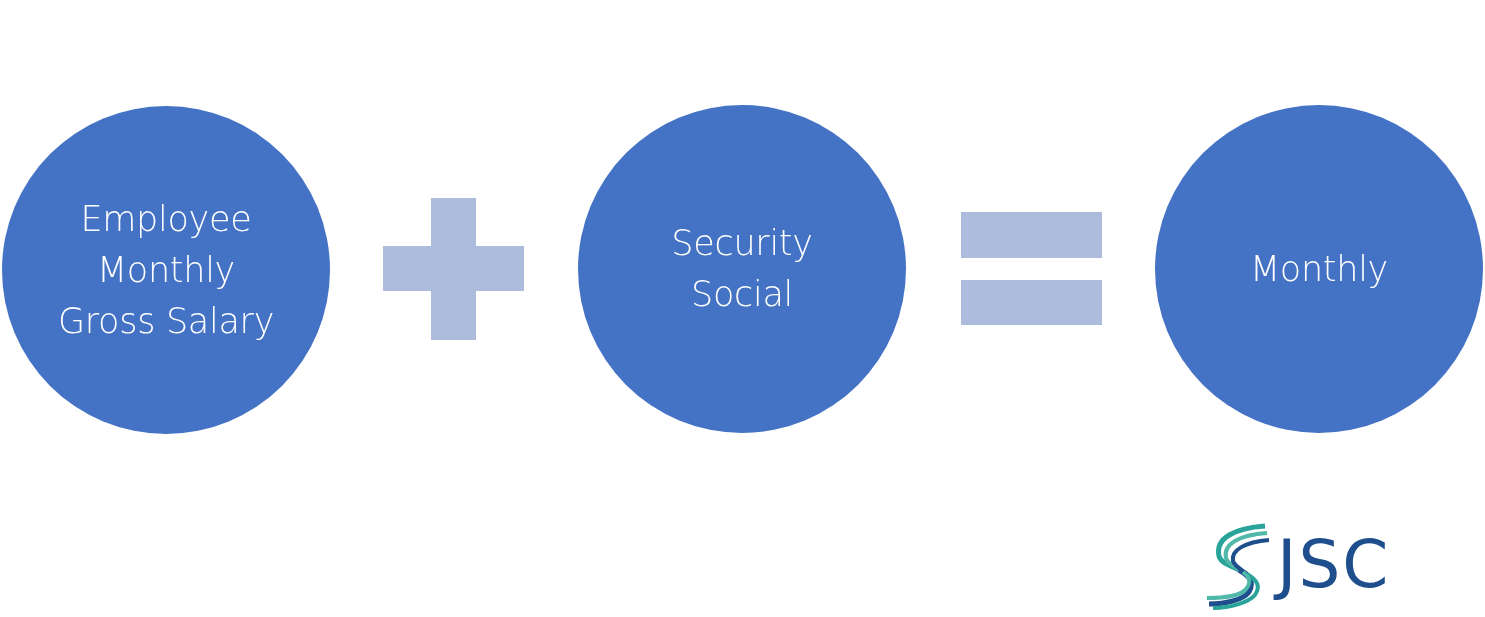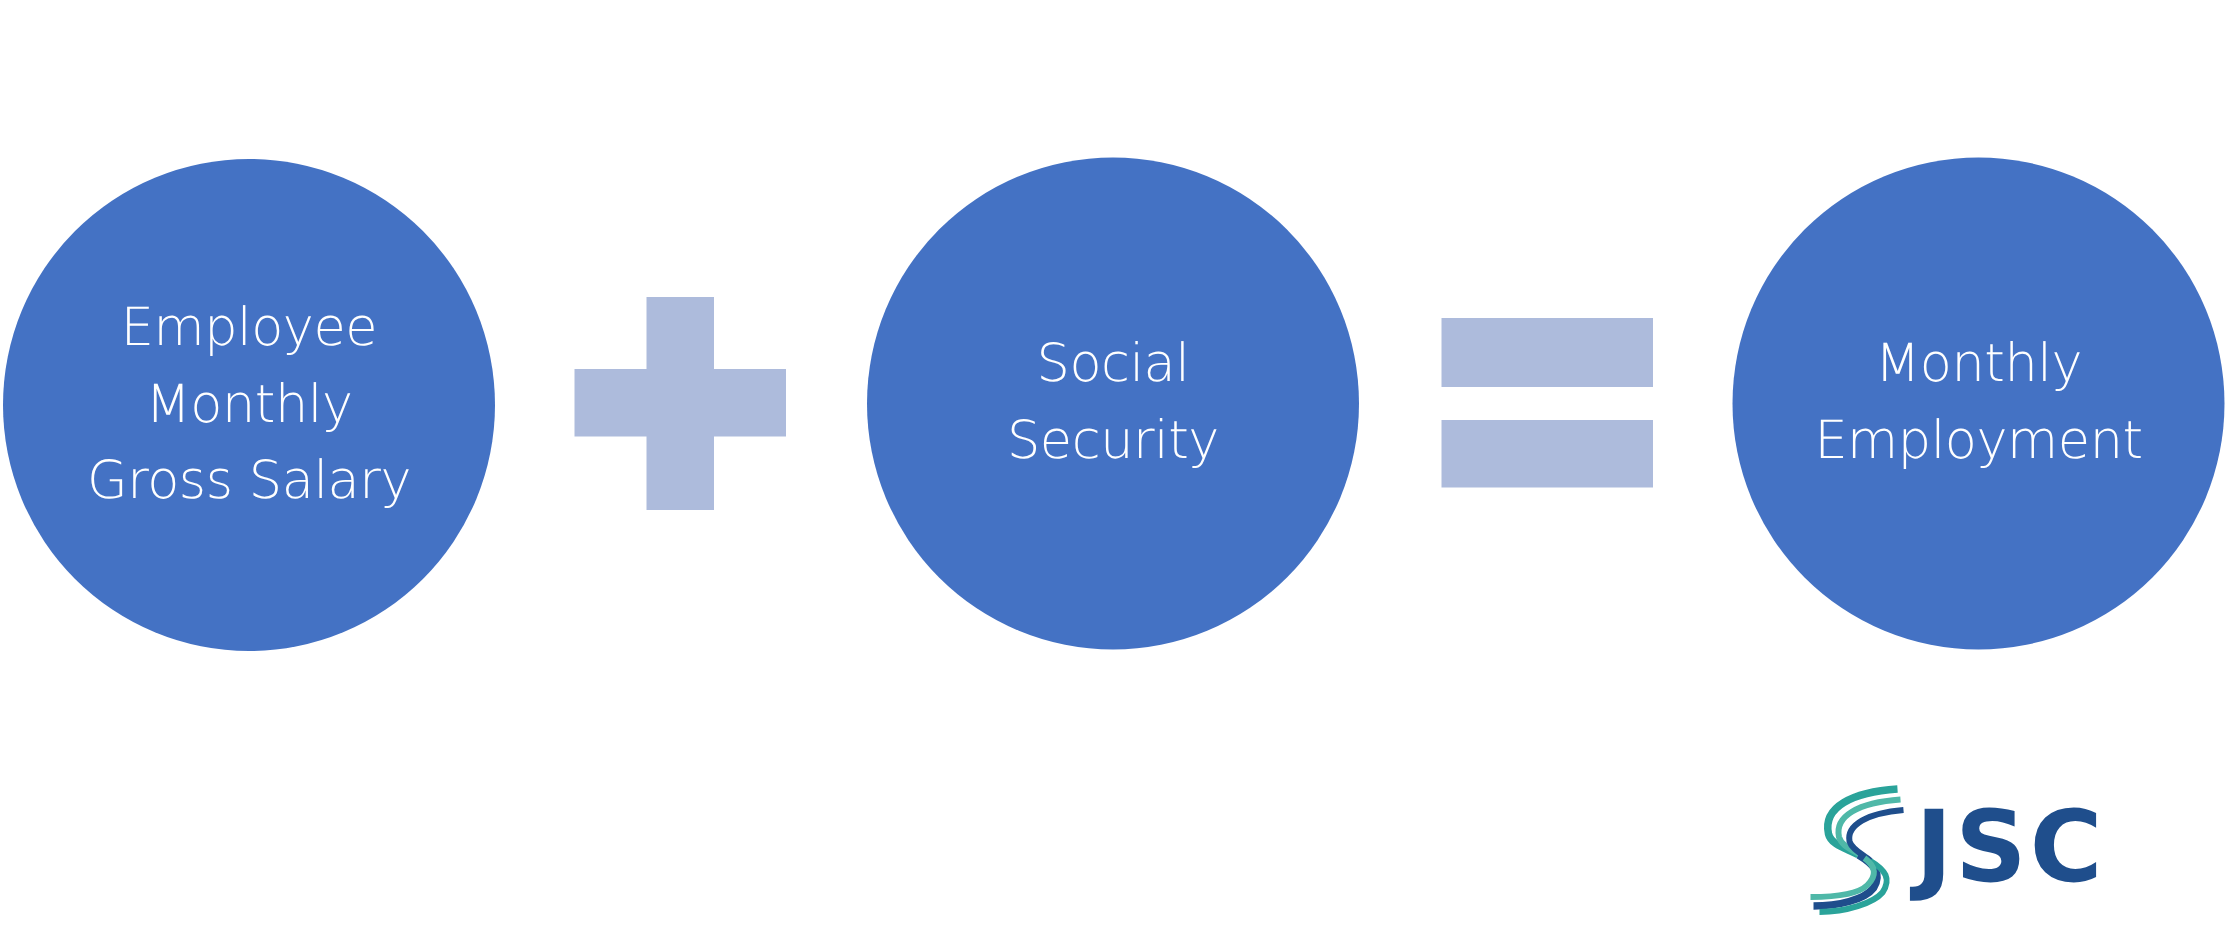--- a/index.html
+++ b/index.html
@@ -6,54 +6,53 @@
   body { width:1485px; height:617px; position:relative; overflow:hidden;
          font-family:"DejaVu Sans","Liberation Sans",sans-serif; }
   .circle { position:absolute; width:328px; height:328px; border-radius:50%;
             background:#4472c4; display:flex; align-items:center; justify-content:center; }
   .circle-text { color:#ffffff; font-size:35px; line-height:51px; text-align:center;
                  font-weight:300; letter-spacing:-0.3px; }
   .circle-text span { display:block; white-space:nowrap; }
   .op { position:absolute; background:#adbbdc; }
   .logo { position:absolute; left:1205px; top:520px; width:260px; height:90px; }
   .logo-text { position:absolute; left:72px; top:10px; font-family:"DejaVu Sans","Liberation Sans",sans-serif;
-               font-weight:bold; font-size:66px; color:#1f4e8c; letter-spacing:2px; line-height:70px; }
+               font-weight:normal; font-size:66px; color:#1f4e8c; letter-spacing:2px; line-height:70px; }
 </style>
 </head>
 <body>
 
 <div class="circle" style="left:2px; top:106px;">
   <div class="circle-text">
     <span>Employee</span>
     <span>Monthly</span>
     <span>Gross Salary</span>
   </div>
 </div>
 
 <div>
   <div class="op" style="left:431px; top:198px; width:45px; height:142px;"></div>
   <div class="op" style="left:383px; top:246px; width:141px; height:45px;"></div>
 </div>
 
 <div class="circle" style="left:578px; top:105px;">
   <div class="circle-text">
+    <span>Security</span>
     <span>Social</span>
-    <span>Security</span>
   </div>
 </div>
 
 <div>
   <div class="op" style="left:961px; top:212px; width:141px; height:46px;"></div>
   <div class="op" style="left:961px; top:280px; width:141px; height:45px;"></div>
 </div>
 
 <div class="circle" style="left:1155px; top:105px;">
   <div class="circle-text">
     <span>Monthly</span>
-    <span>Employment</span>
   </div>
 </div>
 
 <div class="logo">
   <svg width="70" height="90" viewBox="0 0 70 90" style="position:absolute;left:0;top:0;">
     <path d="M60 6 C30 8, 10 18, 14 36 C16 44, 28 46, 34 50" fill="none" stroke="#2aa39a" stroke-width="5"></path>
     <path d="M62 13 C34 15, 18 24, 21 38 C23 45, 32 47, 38 52" fill="none" stroke="#4fb8a8" stroke-width="4"></path>
     <path d="M64 20 C40 22, 26 30, 28 41 C30 47, 38 50, 42 54" fill="none" stroke="#1f4e8c" stroke-width="4"></path>
     <path d="M34 50 C44 56, 50 62, 44 72 C38 80, 20 84, 4 84" fill="none" stroke="#1f4e8c" stroke-width="5"></path>
     <path d="M42 54 C52 60, 56 66, 50 75 C44 82, 26 88, 8 88" fill="none" stroke="#2aa39a" stroke-width="4"></path>

